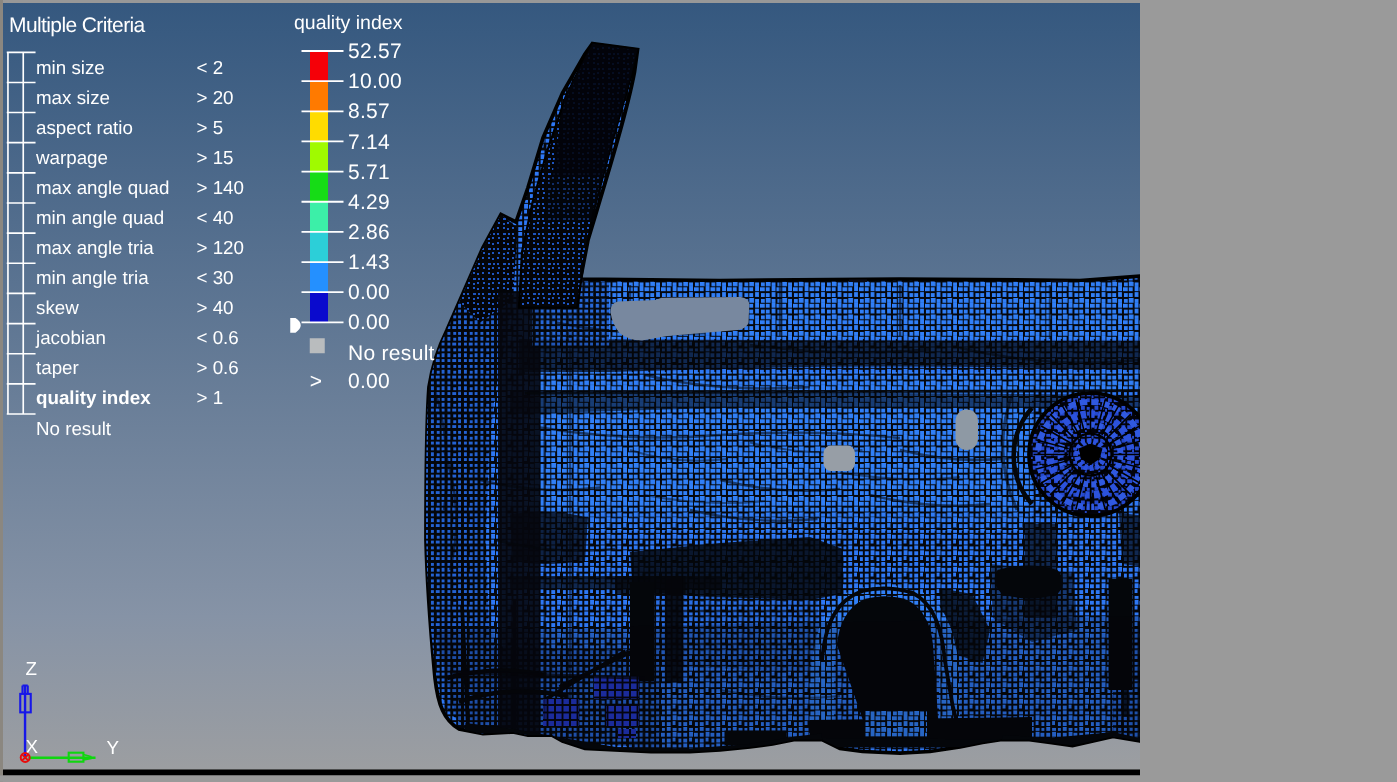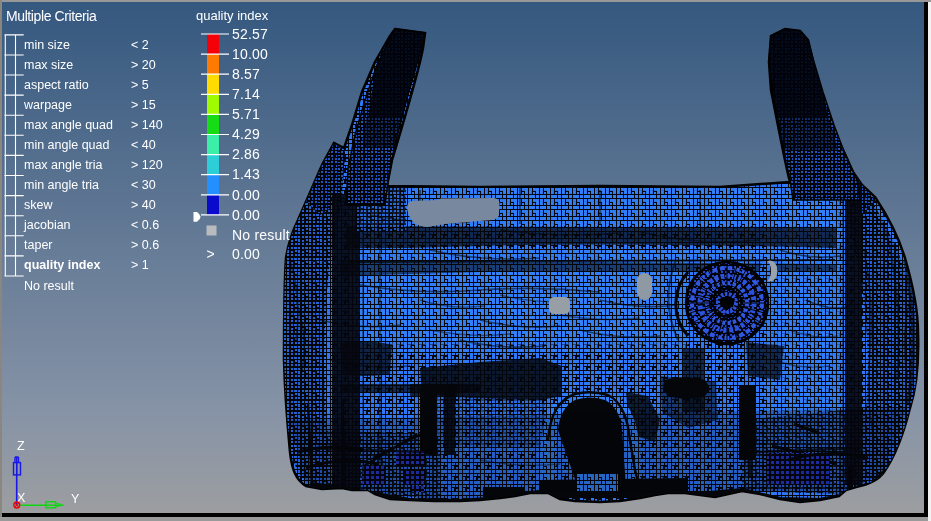--- a/index.html
+++ b/index.html
@@ -1,16 +1,16 @@
 <!DOCTYPE html>
 <html><head>
 <meta charset="utf-8">
 <style>
   html,body{margin:0;padding:0;background:#9a9a9a}
-  #root{position:relative;width:931px;height:521px;overflow:hidden;font-family:"Liberation Sans",sans-serif}
+  #root{position:relative;width:760px;height:521px;overflow:hidden;font-family:"Liberation Sans",sans-serif}
   svg{position:absolute;left:0;top:0}
   text{font-family:"Liberation Sans",sans-serif;fill:#fff;-webkit-font-smoothing:antialiased}
 </style>
 </head>
 <body>
 <div id="root">
 <svg width="931" height="521" viewBox="0 0 931 521">
 <defs>
   <linearGradient id="bg" x1="0" y1="0" x2="0" y2="1">
     <stop offset="0" stop-color="#35587f"></stop>

